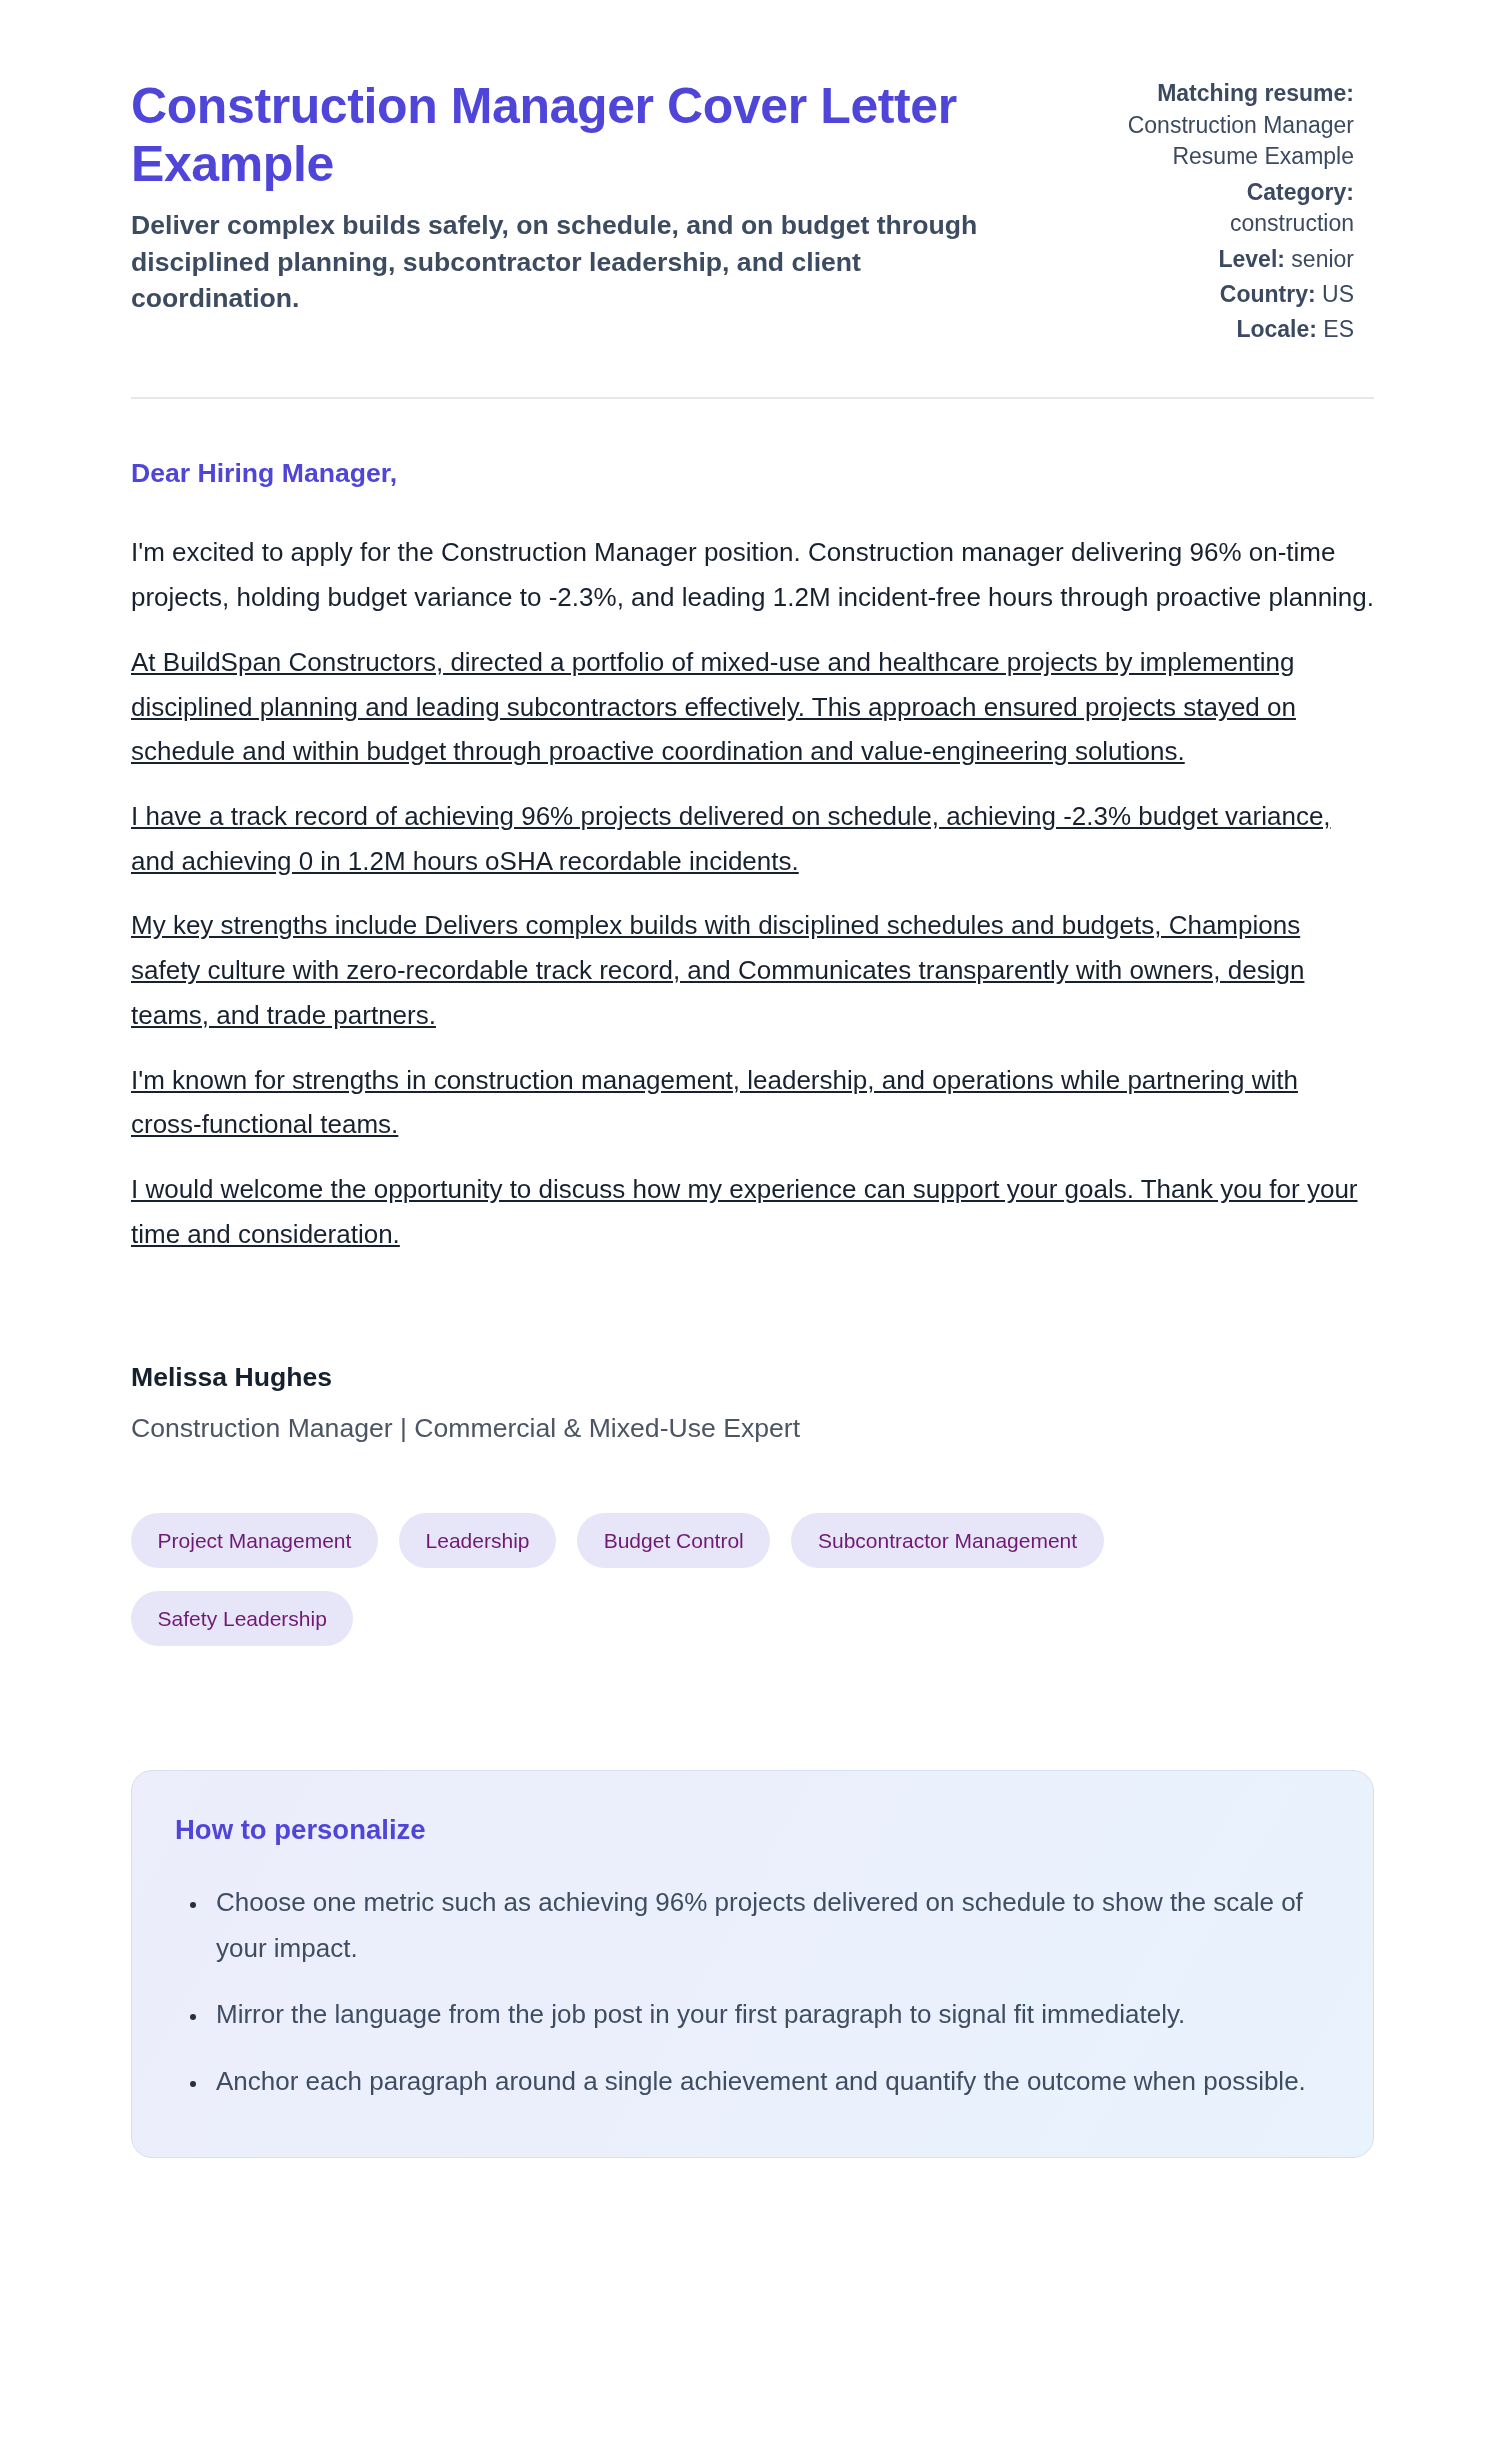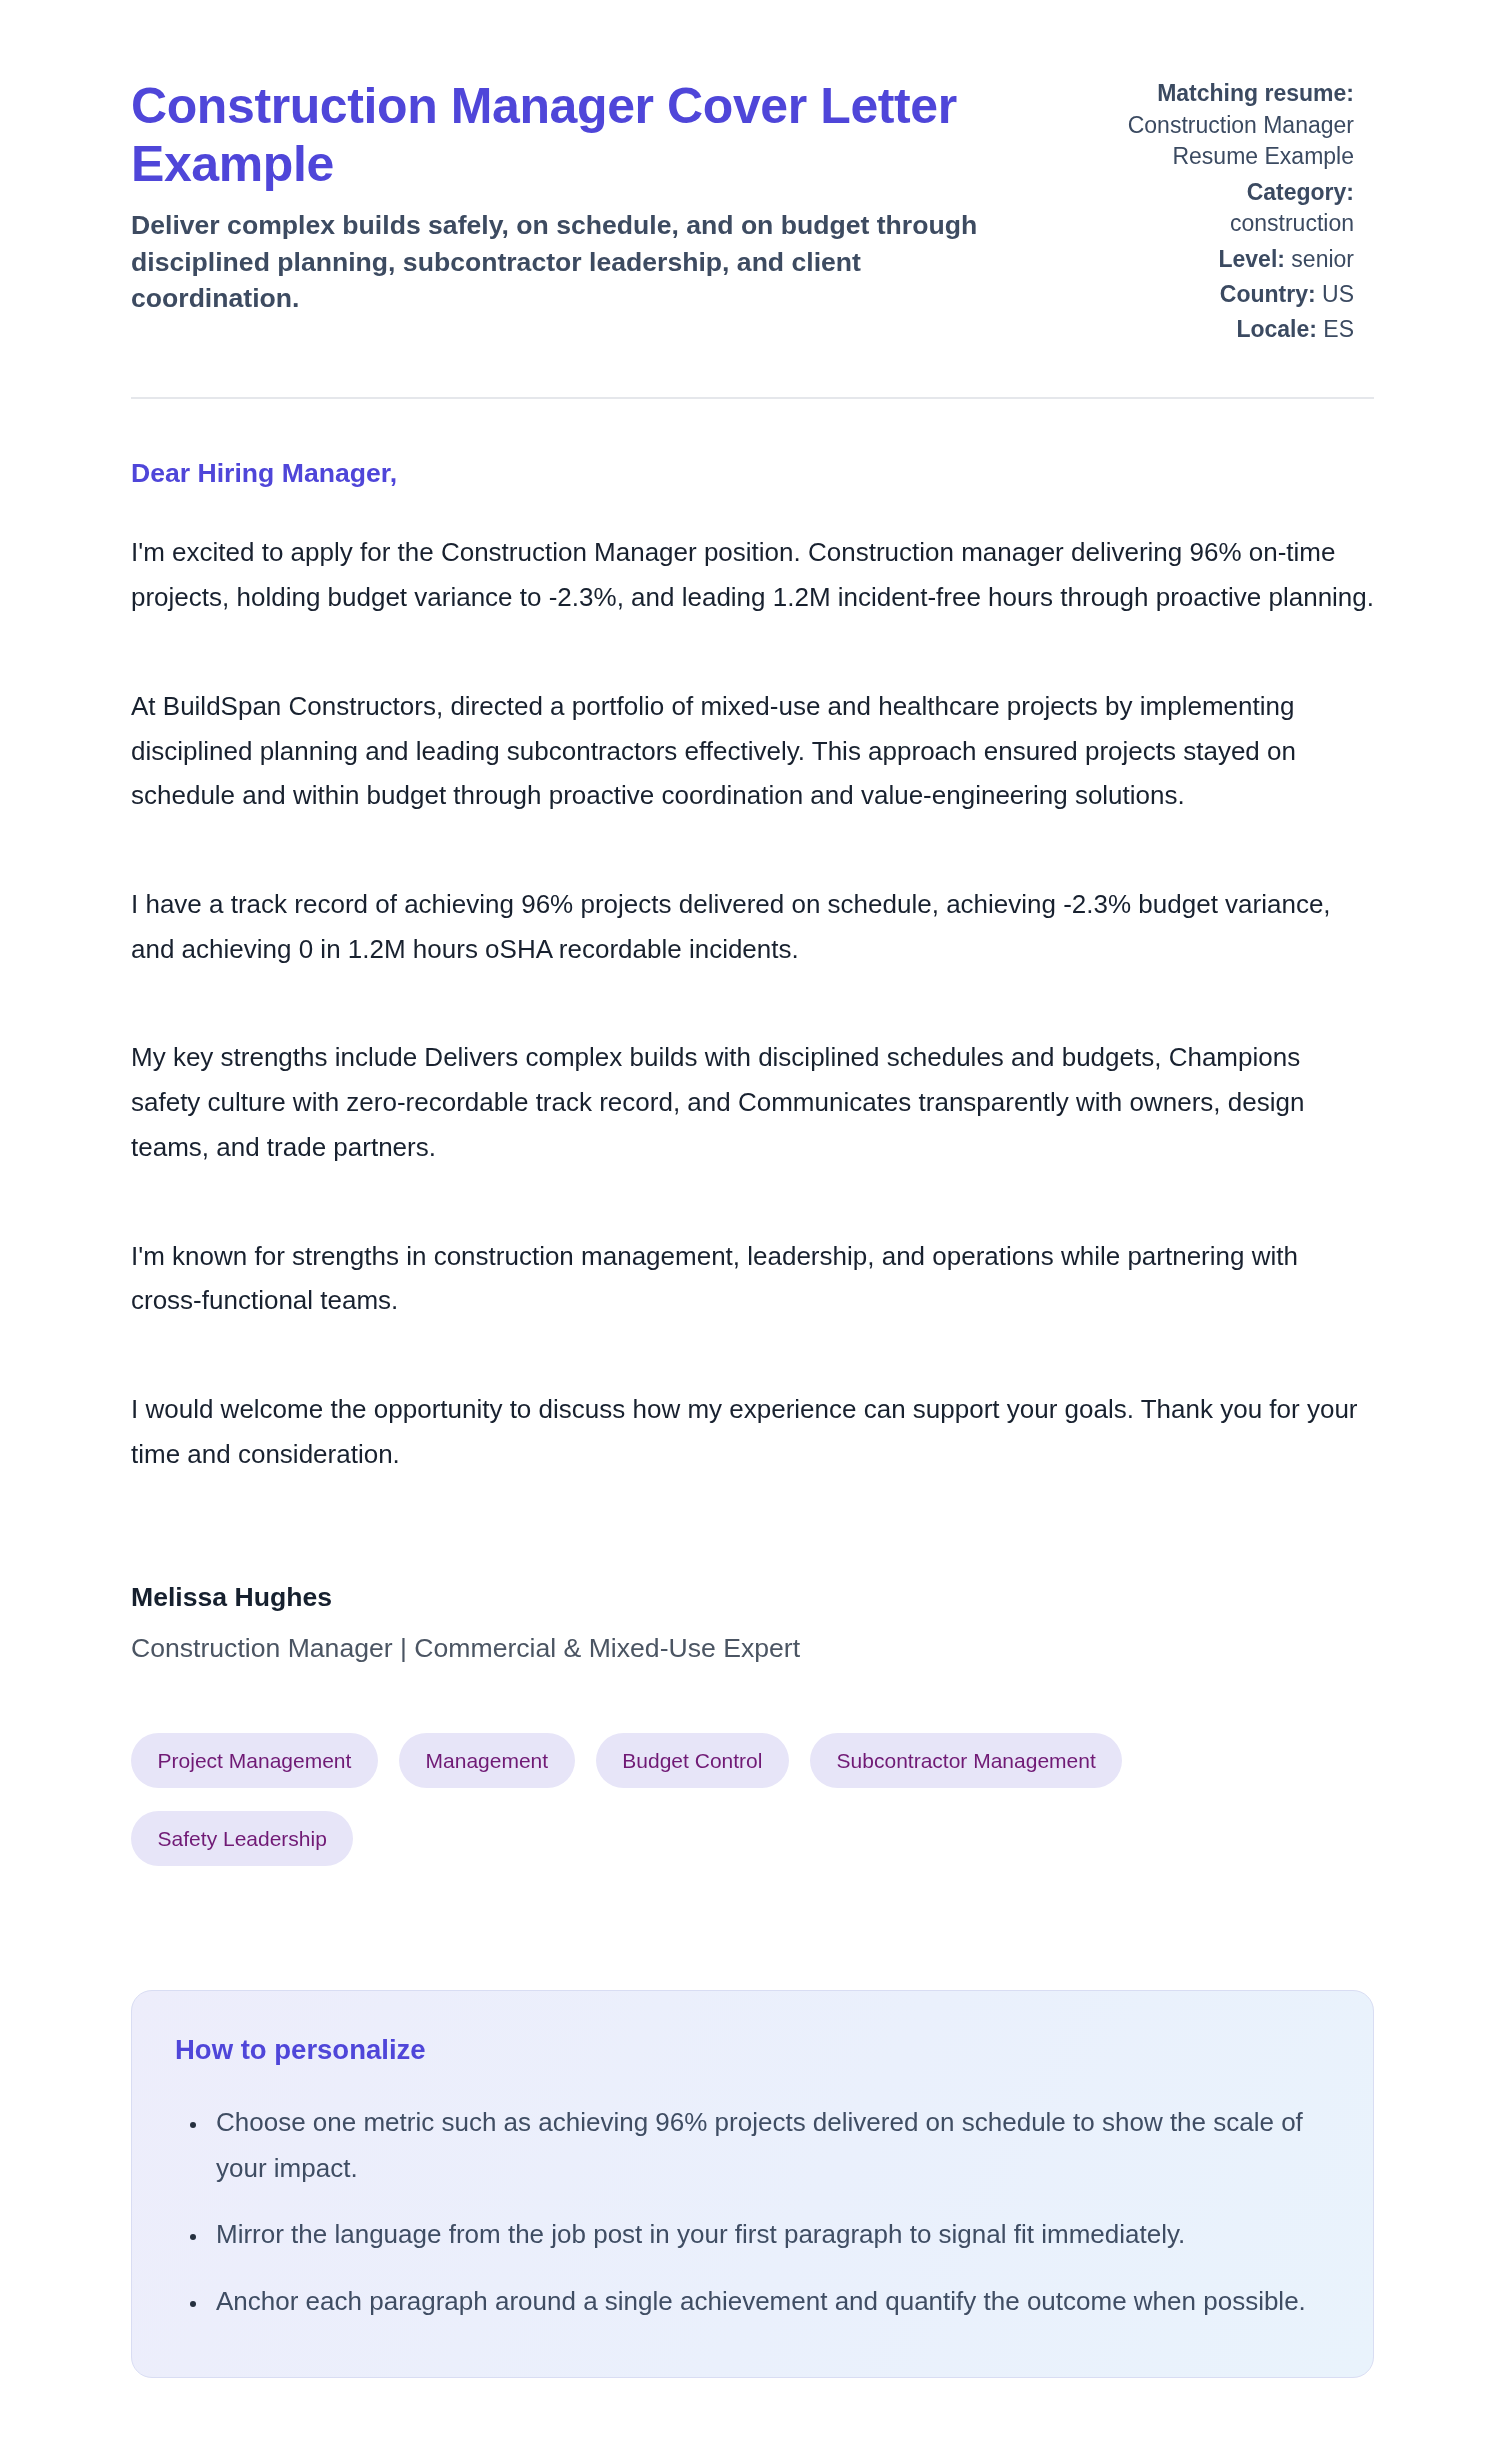--- a/index.html
+++ b/index.html
@@ -60,21 +60,21 @@
     font-size: 26.6px;
     font-weight: 700;
   }
   .para {
     margin-top: 41px;
     font-size: 26px;
     line-height: 1.72;
     color: #18212f;
     max-width: 1244px;
   }
-  .para + .para { margin-top: 64px; }
+  .para + .para { margin-top: 20px; text-decoration: underline; }
 
   .sig-name {
     margin-top: 106px;
     font-size: 26.6px;
     font-weight: 700;
     color: #16202e;
   }
   .sig-role {
     margin-top: 19.5px;
     font-size: 26.6px;
@@ -171,21 +171,21 @@
     <p class="para">I have a track record of achieving 96% projects delivered on schedule, achieving -2.3% budget variance, and achieving 0 in 1.2M hours oSHA recordable incidents.</p>
     <p class="para">My key strengths include Delivers complex builds with disciplined schedules and budgets, Champions safety culture with zero-recordable track record, and Communicates transparently with owners, design teams, and trade partners.</p>
     <p class="para">I'm known for strengths in construction management, leadership, and operations while partnering with cross-functional teams.</p>
     <p class="para">I would welcome the opportunity to discuss how my experience can support your goals. Thank you for your time and consideration.</p>
     <p class="sig-name">Melissa Hughes</p>
     <p class="sig-role">Construction Manager | Commercial &amp; Mixed-Use Expert</p>
   </section>
 
   <div class="tags">
     <span class="tag">Project Management</span>
-    <span class="tag">Management</span>
+    <span class="tag">Leadership</span>
     <span class="tag">Budget Control</span>
     <span class="tag">Subcontractor Management</span>
     <span class="tag">Safety Leadership</span>
   </div>
 
   <section class="tips">
     <h2 class="tips-title">How to personalize</h2>
     <ul class="tips-list">
       <li>Choose one metric such as achieving 96% projects delivered on schedule to show the scale of your impact.</li>
       <li>Mirror the language from the job post in your first paragraph to signal fit immediately.</li>

